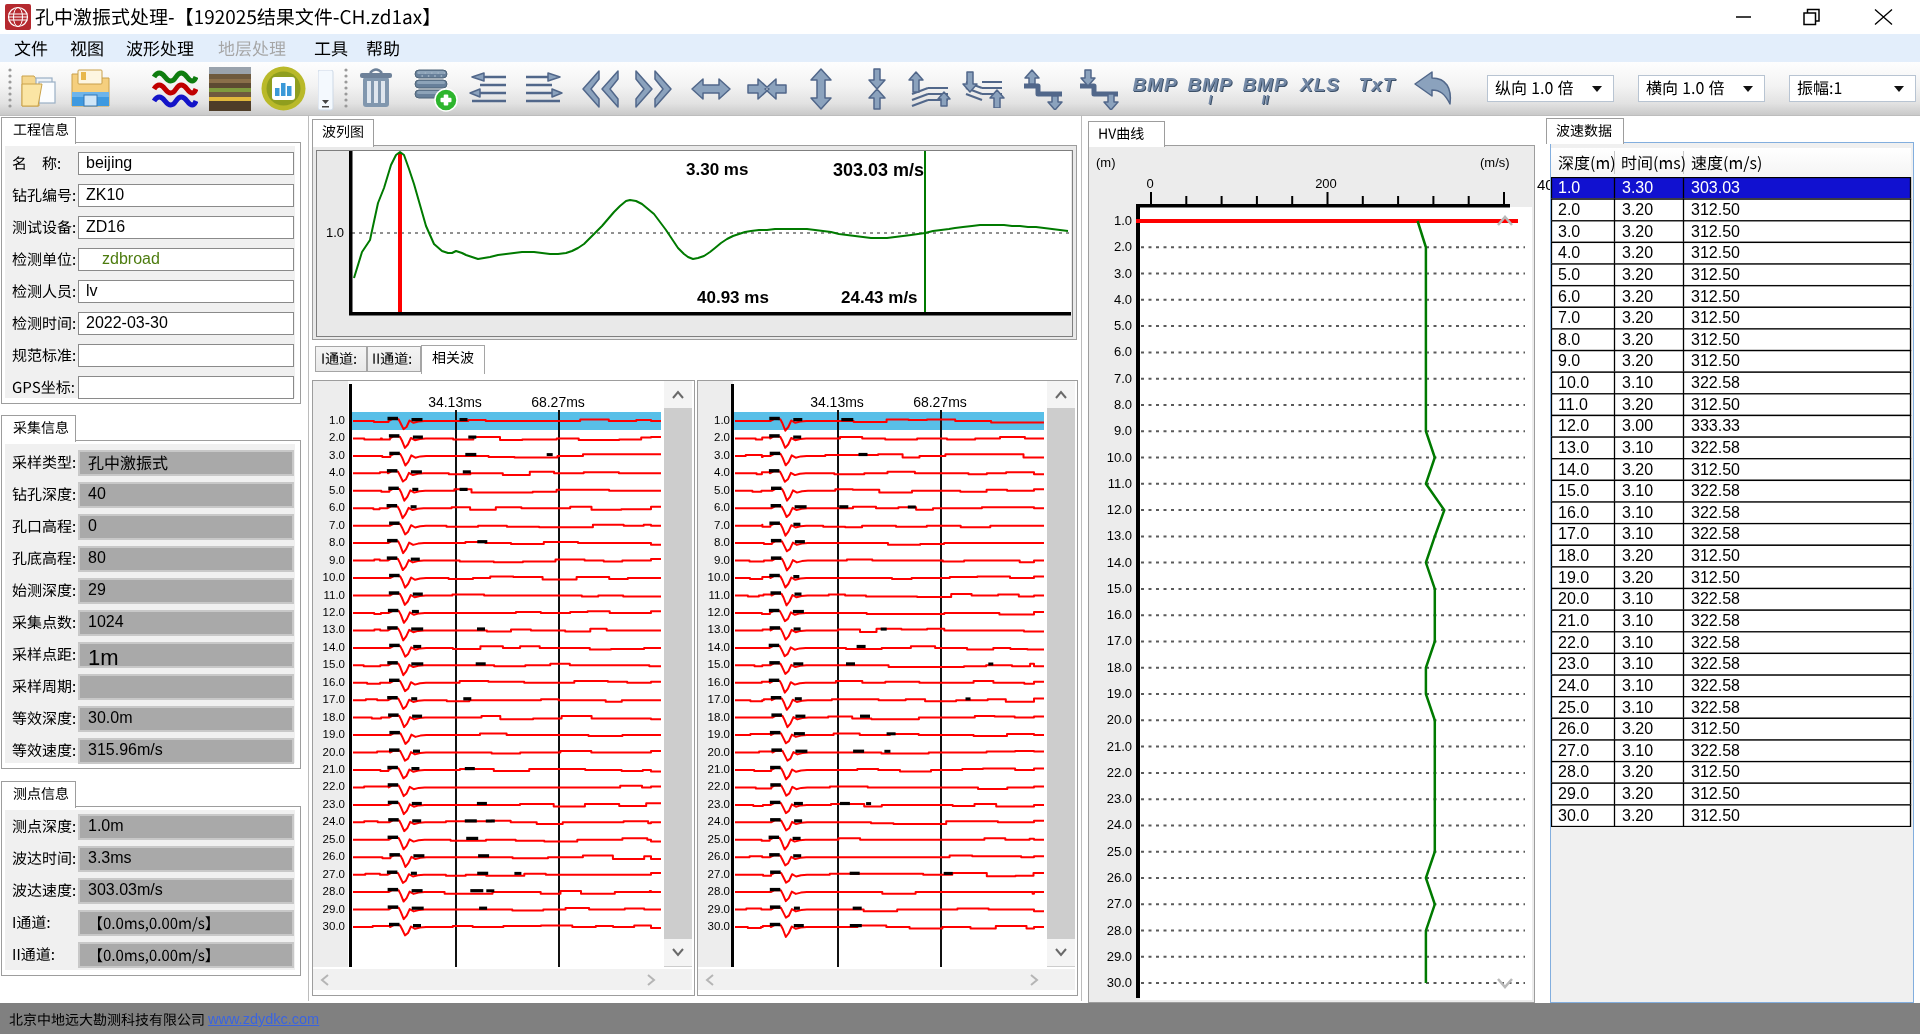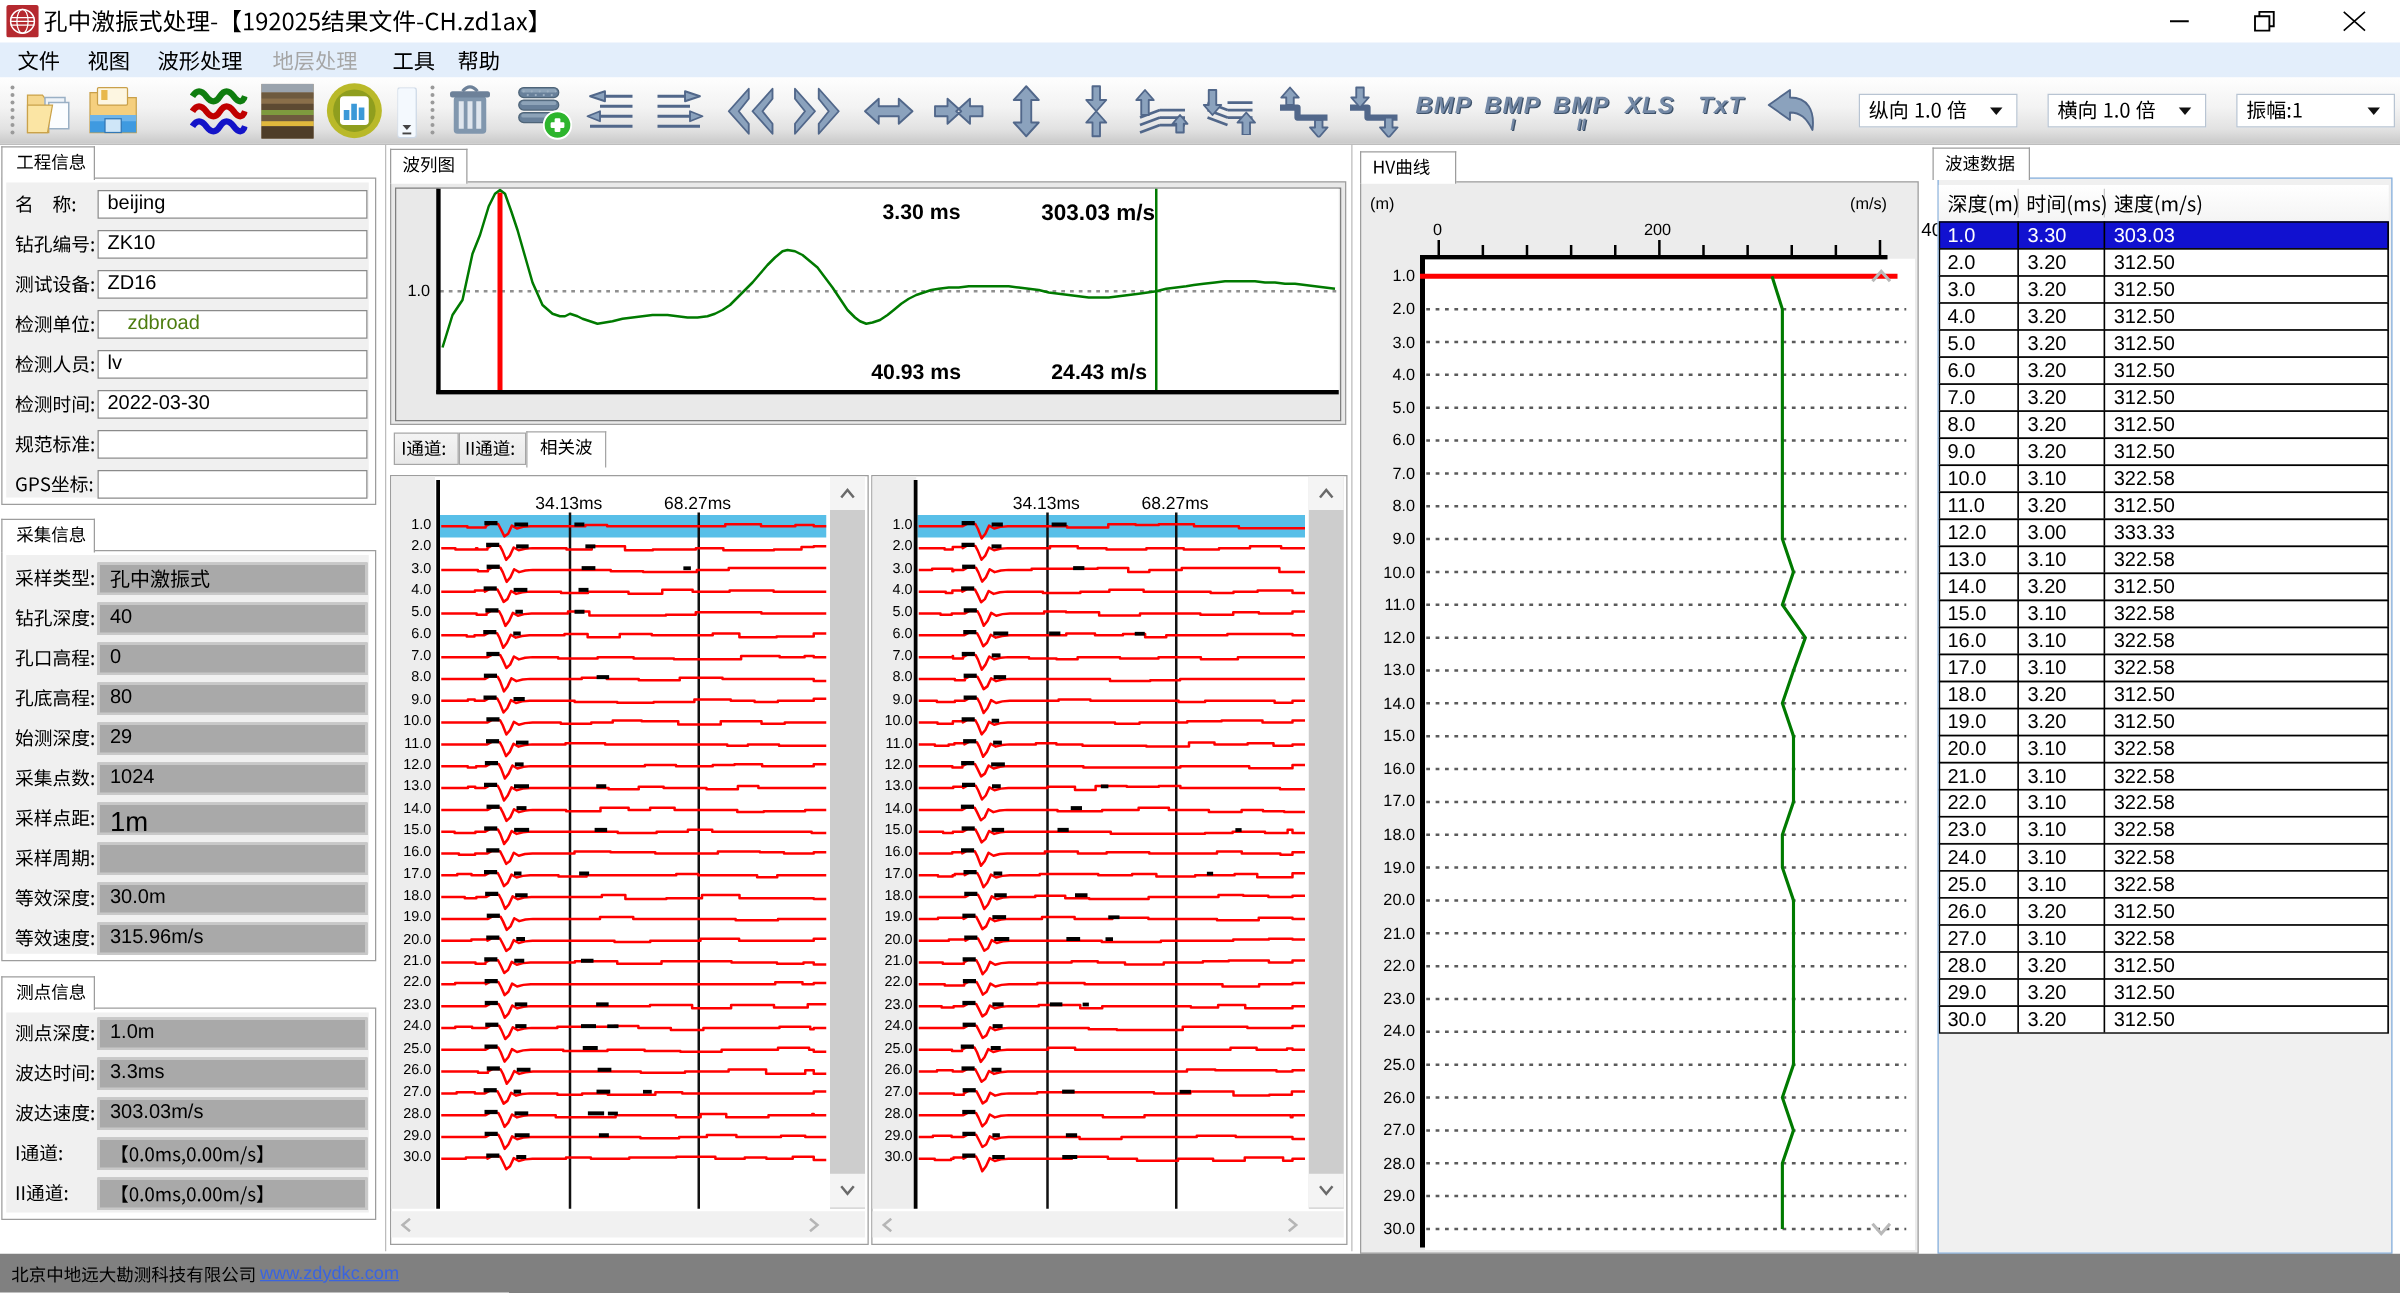--- a/index.html
+++ b/index.html
@@ -366,21 +366,21 @@
     <path transform="translate(0,14.8)" d="M1.3 -10.9C2.1 -10.4 3.2 -9.7 3.7 -9.3L4.3 -10.1C3.8 -10.6 2.7 -11.2 1.9 -11.6ZM0.5 -7.1C1.4 -6.7 2.5 -6 3 -5.6L3.6 -6.4C3.1 -6.9 2 -7.5 1.1 -7.9ZM0.9 0.3 1.8 0.9C2.5 -0.4 3.4 -2.1 4 -3.6L3.2 -4.2C2.5 -2.6 1.5 -0.8 0.9 0.3ZM8.4 -8.8V-6.3H6V-8.8ZM5 -9.7V-6.2C5 -4.2 4.8 -1.4 3.3 0.6C3.5 0.7 4 0.9 4.1 1.1C5.5 -0.7 5.9 -3.3 6 -5.3H6.3C6.8 -3.9 7.6 -2.6 8.6 -1.6C7.6 -0.7 6.4 -0.1 5.2 0.3C5.4 0.5 5.7 0.9 5.8 1.1C7.1 0.7 8.3 0 9.3 -0.8C10.3 0 11.5 0.7 12.9 1.1C13 0.8 13.3 0.4 13.5 0.2C12.2 -0.1 11 -0.8 10 -1.6C11.1 -2.7 11.9 -4.2 12.4 -6L11.7 -6.3L11.6 -6.3H9.4V-8.8H12C11.8 -8.1 11.5 -7.5 11.3 -7L12.2 -6.7C12.6 -7.4 13 -8.6 13.4 -9.6L12.6 -9.8L12.5 -9.7H9.4V-11.8H8.4V-9.7ZM7.3 -5.3H11.1C10.7 -4.1 10.1 -3.1 9.3 -2.3C8.4 -3.1 7.8 -4.2 7.3 -5.3Z M23 -10.1V-2.3H24V-10.1ZM25.9 -11.7V-0.2C25.9 -0 25.8 0.1 25.6 0.1C25.3 0.1 24.6 0.1 23.8 0C24 0.3 24.1 0.8 24.2 1.1C25.3 1.1 25.9 1 26.3 0.9C26.8 0.7 26.9 0.4 26.9 -0.3V-11.7ZM16.5 -4.2C17.2 -3.7 18.1 -3.1 18.7 -2.5C17.7 -1.2 16.5 -0.2 15.1 0.3C15.3 0.5 15.6 0.9 15.7 1.2C18.7 -0.1 20.9 -2.9 21.6 -7.7L20.9 -7.9L20.7 -7.9H17.6C17.8 -8.6 18 -9.3 18.2 -10H22V-11H14.9V-10H17.1C16.6 -7.9 15.9 -5.9 14.7 -4.6C15 -4.4 15.4 -4.1 15.6 -3.9C16.2 -4.7 16.8 -5.7 17.2 -6.9H20.4C20.2 -5.6 19.8 -4.4 19.2 -3.5C18.7 -3.9 17.8 -4.6 17.1 -5Z M33.2 -3.9C34.4 -3.7 35.8 -3.2 36.6 -2.8L37 -3.5C36.2 -3.9 34.8 -4.3 33.7 -4.5ZM31.9 -2.1C33.8 -1.9 36.2 -1.3 37.5 -0.9L38 -1.6C36.7 -2.1 34.2 -2.6 32.3 -2.8ZM29.2 -11.1V1.1H30.2V0.5H39.8V1.1H40.8V-11.1ZM30.2 -0.4V-10.2H39.8V-0.4ZM33.8 -9.9C33.1 -8.8 31.9 -7.7 30.7 -7C30.9 -6.8 31.3 -6.5 31.4 -6.3C31.9 -6.6 32.3 -6.9 32.7 -7.3C33.1 -6.9 33.7 -6.5 34.2 -6.1C33 -5.5 31.7 -5.1 30.4 -4.8C30.6 -4.6 30.8 -4.2 30.9 -4C32.3 -4.3 33.8 -4.8 35.1 -5.5C36.3 -4.9 37.6 -4.4 38.9 -4.1C39.1 -4.4 39.3 -4.8 39.5 -4.9C38.3 -5.2 37.1 -5.5 36 -6C37 -6.7 37.9 -7.5 38.5 -8.5L37.9 -8.8L37.7 -8.8H34.1C34.3 -9.1 34.5 -9.3 34.7 -9.6ZM33.3 -7.9 33.4 -8H37C36.5 -7.4 35.8 -6.9 35.1 -6.5C34.4 -6.9 33.8 -7.4 33.3 -7.9Z" fill="#000"></path>
   </svg>
 <svg class="abs" style="left:312px;top:145px" width="763" height="193" fill="none">
 <line x1="40" y1="88" x2="758" y2="88" stroke="#909090" stroke-width="2" stroke-dasharray="3,4"></line>
 <rect x="37" y="6" width="3.5" height="164" fill="#000"></rect>
 <rect x="37" y="167" width="722" height="3.5" fill="#000"></rect>
 <line x1="88" y1="9" x2="88" y2="167" stroke="#fe0000" stroke-width="4"></line>
 <line x1="613" y1="6" x2="613" y2="167" stroke="#007a00" stroke-width="2"></line>
 <polyline points="42,133 50,107 58,95 66,58 72,43 79,20 84,10 88,7 92,10 97,24 102,39 108,60 114,81 122,99 130,106 136,108 140,108 144,106 150,108 154,110 160,112 166,114 172,113 178,112 186,110 194,109 202,108 210,107 222,107 230,108 238,109 246,109 254,108 260,106 266,103 272,99 278,93 284,87 290,81 296,74 302,67 308,61 314,56 318,55 324,56 330,59 336,64 342,69 348,77 354,85 360,94 366,103 372,109 376,112 381,114 386,113 392,111 398,107 403,103 409,98 415,94 421,91 427,89 433,87 439,86 447,85 455,85 463,84 471,84 479,84 487,84 495,84 503,85 511,86 519,87 527,89 535,90 543,91 551,92 559,93 567,93 575,93 583,92 591,91 599,90 606,89 613,88 621,86 629,85 637,84 643,83 651,82 660,81 668,80 676,80 684,80 692,80 700,81 708,81 716,82 724,82 732,83 740,84 748,85 756,86" stroke="#007a00" stroke-width="2" stroke-linejoin="round"></polyline>
 </svg>
-<div class="abs" style="left:706px;top:160px;font-size:17px;font-weight:bold">3.30 ms</div>
+<div class="abs" style="left:686px;top:160px;font-size:17px;font-weight:bold">3.30 ms</div>
 <div class="abs" style="left:833px;top:160px;font-size:18px;font-weight:bold">303.03 m/s</div>
 <div class="abs" style="left:697px;top:288px;font-size:17px;font-weight:bold">40.93 ms</div>
 <div class="abs" style="left:841px;top:288px;font-size:17px;font-weight:bold">24.43 m/s</div>
 <div class="abs" style="left:326px;top:225px;font-size:13px">1.0</div>
 <div style="position:absolute;left:315px;top:346px;width:50px;height:24px;background:linear-gradient(#f4f4f4,#e8e8e8);border:1px solid #a5a5a5;"></div>
 <svg style="position:absolute;left:321.0px;top:349.2px;overflow:visible" width="36" height="19">
     <path transform="translate(0,14.8)" d="M1.4 0H2.7V-10.3H1.4Z M5 -10.6C5.8 -9.9 6.9 -8.8 7.4 -8.2L8.2 -8.9C7.6 -9.5 6.6 -10.5 5.7 -11.2ZM7.7 -6.5H4.7V-5.5H6.7V-1.5C6.1 -1.3 5.4 -0.7 4.6 0.1L5.3 1C6 0 6.7 -0.8 7.2 -0.8C7.5 -0.8 8 -0.3 8.6 0C9.5 0.6 10.7 0.8 12.4 0.8C13.9 0.8 16.4 0.7 17.4 0.7C17.4 0.4 17.6 -0.1 17.7 -0.4C16.2 -0.2 14.1 -0.1 12.4 -0.1C10.9 -0.1 9.7 -0.2 8.8 -0.8C8.3 -1.1 8 -1.4 7.7 -1.5ZM9.2 -11.2V-10.4H15.1C14.5 -10 13.8 -9.5 13.1 -9.2C12.4 -9.5 11.7 -9.8 11.1 -10L10.4 -9.4C11.3 -9.1 12.3 -8.7 13.2 -8.2H9.2V-1H10.2V-3.3H12.5V-1.1H13.5V-3.3H15.9V-2C15.9 -1.9 15.9 -1.8 15.7 -1.8C15.5 -1.8 14.9 -1.8 14.3 -1.8C14.4 -1.6 14.5 -1.2 14.6 -1C15.5 -1 16.1 -1 16.5 -1.1C16.8 -1.3 16.9 -1.5 16.9 -2V-8.2H15.1C14.8 -8.4 14.5 -8.6 14.1 -8.8C15.1 -9.3 16.2 -10.1 16.9 -10.8L16.3 -11.3L16.1 -11.2ZM15.9 -7.4V-6.2H13.5V-7.4ZM10.2 -5.4H12.5V-4.1H10.2ZM10.2 -6.2V-7.4H12.5V-6.2ZM15.9 -5.4V-4.1H13.5V-5.4Z M19 -10.7C19.7 -10 20.6 -9 21 -8.3L21.9 -8.9C21.4 -9.6 20.6 -10.5 19.8 -11.2ZM24.5 -5.2H29.2V-4H24.5ZM24.5 -3.2H29.2V-2.1H24.5ZM24.5 -7.1H29.2V-5.9H24.5ZM23.5 -7.9V-1.2H30.2V-7.9H26.8C27 -8.2 27.2 -8.6 27.3 -9H31.4V-9.9H28.7C29.1 -10.4 29.4 -10.9 29.8 -11.5L28.7 -11.8C28.5 -11.2 28.1 -10.5 27.7 -9.9H25.1L25.8 -10.2C25.6 -10.7 25.2 -11.4 24.8 -11.8L23.9 -11.4C24.3 -11 24.7 -10.3 24.8 -9.9H22.5V-9H26.2C26.1 -8.7 26 -8.2 25.8 -7.9ZM21.8 -6.8H18.8V-5.8H20.8V-1.4C20.1 -1.2 19.4 -0.6 18.7 0.1L19.3 1C20.1 0.1 20.8 -0.7 21.3 -0.7C21.6 -0.7 22 -0.2 22.6 0.1C23.6 0.6 24.8 0.8 26.5 0.8C27.8 0.8 30.3 0.7 31.3 0.6C31.3 0.4 31.5 -0.1 31.6 -0.4C30.2 -0.2 28.1 -0.1 26.5 -0.1C25 -0.1 23.8 -0.2 22.9 -0.7C22.4 -1 22.1 -1.3 21.8 -1.4Z M34 -5.5C34.6 -5.5 35 -5.9 35 -6.4C35 -7 34.6 -7.4 34 -7.4C33.5 -7.4 33.1 -7 33.1 -6.4C33.1 -5.9 33.5 -5.5 34 -5.5ZM34 0.2C34.6 0.2 35 -0.2 35 -0.8C35 -1.4 34.6 -1.8 34 -1.8C33.5 -1.8 33.1 -1.4 33.1 -0.8C33.1 -0.2 33.5 0.2 34 0.2Z" fill="#000"></path>
   </svg>
 <div style="position:absolute;left:367px;top:346px;width:52px;height:24px;background:linear-gradient(#f4f4f4,#e8e8e8);border:1px solid #a5a5a5;"></div>
 <svg style="position:absolute;left:372.0px;top:349.2px;overflow:visible" width="40" height="19">

